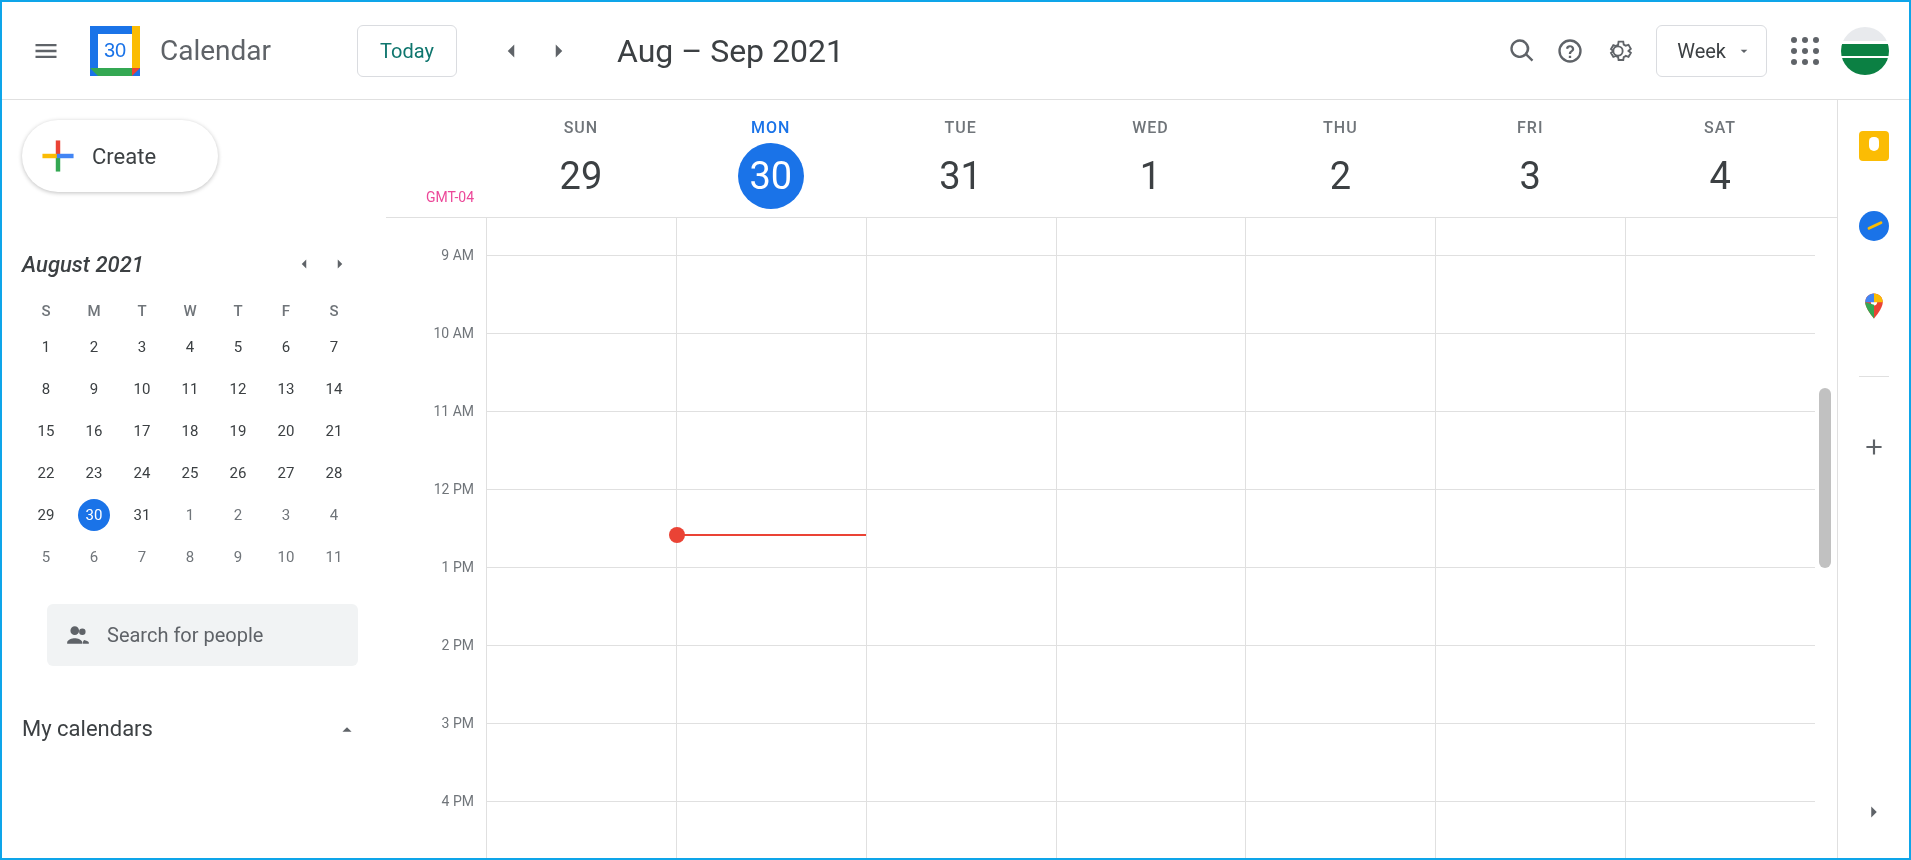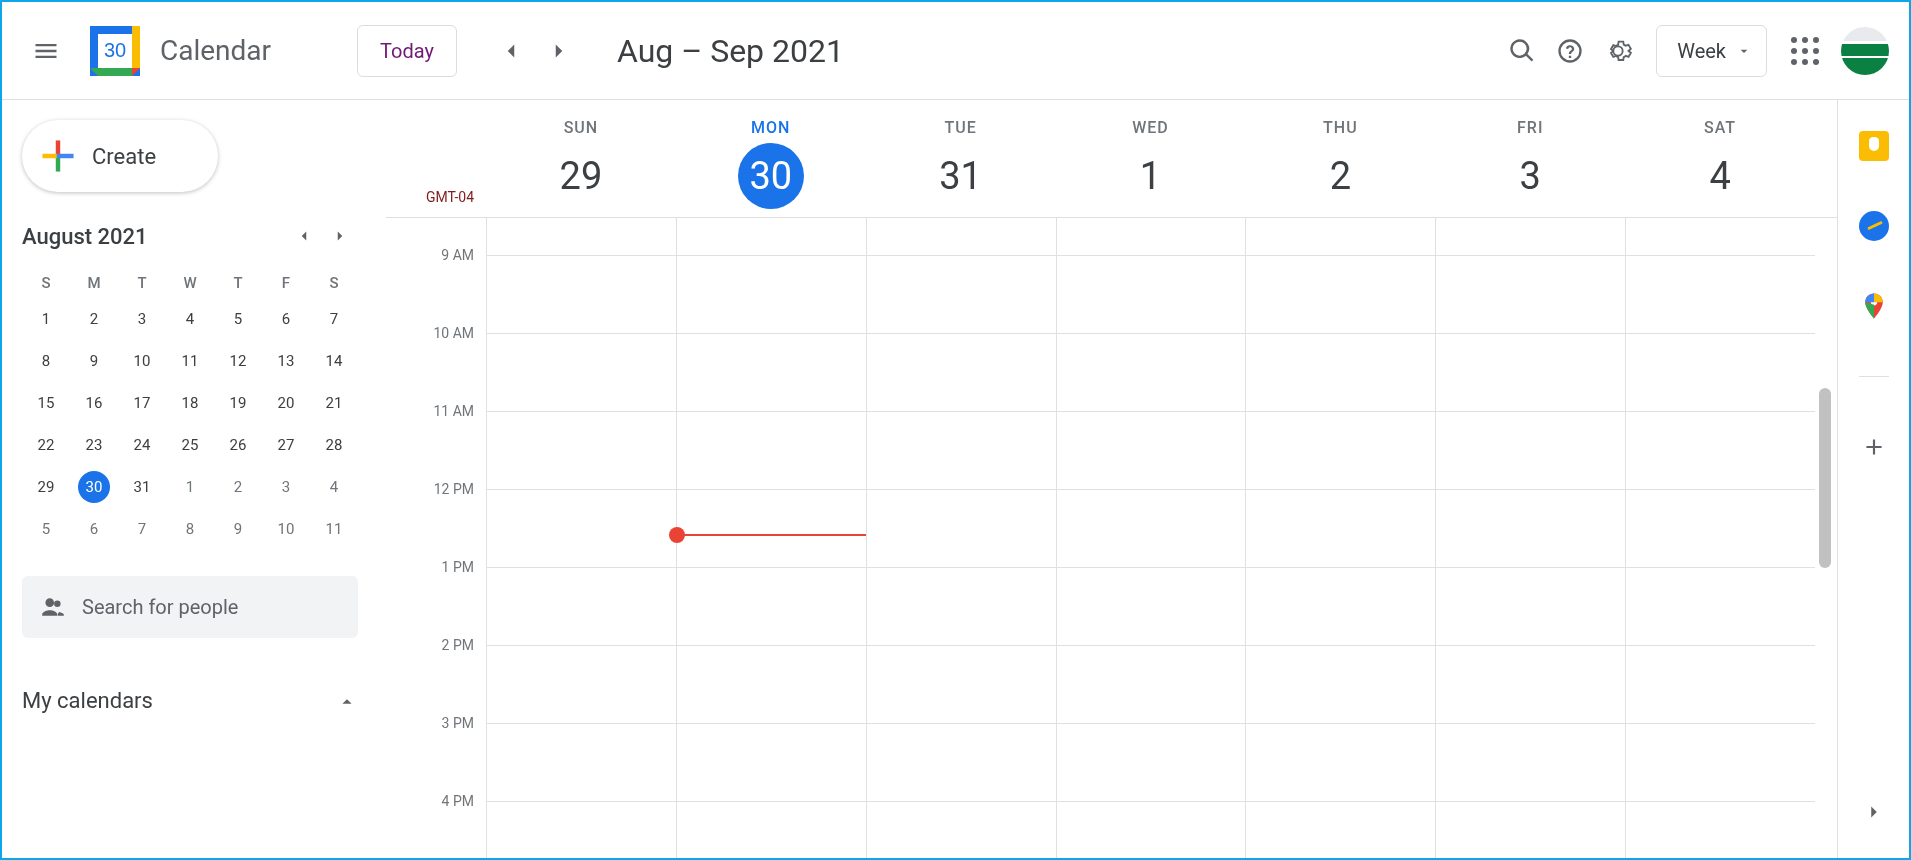--- a/index.html
+++ b/index.html
@@ -4,56 +4,56 @@
 <style>
   html,body{margin:0;padding:0;font-family:"Google Sans",Roboto,Arial,sans-serif;color:#3c4043;background:#fff;overflow:hidden;}
   *{box-sizing:border-box;}
   .app{width:1911px;height:860px;position:relative;display:flex;flex-direction:column;border:2px solid #0ea5e9;}
   
   .header{height:98px;display:flex;align-items:center;padding:0 20px;border-bottom:1px solid #e0e0e0;}
   .icon-btn{width:48px;height:48px;border-radius:50%;display:flex;align-items:center;justify-content:center;color:#5f6368;cursor:pointer;}
   .icon-btn svg{width:28px;height:28px;fill:#5f6368;}
   .logo-box{width:54px;height:54px;margin:0 18px 0 18px;position:relative;}
   .app-title{font-size:28px;color:#5f6368;font-weight:400;}
-  .today-btn{margin-left:86px;height:52px;padding:0 22px;border:1px solid #dadce0;border-radius:6px;font-size:20px;color:#701a75;background:#fff;display:flex;align-items:center;cursor:pointer;}
+  .today-btn{margin-left:86px;height:52px;padding:0 22px;border:1px solid #dadce0;border-radius:6px;font-size:20px;color:#0f766e;background:#fff;display:flex;align-items:center;cursor:pointer;}
   .nav-chev{width:48px;height:48px;display:flex;align-items:center;justify-content:center;color:#5f6368;cursor:pointer;}
   .nav-chev svg{width:26px;height:26px;fill:#5f6368;}
   .date-range{font-size:32px;color:#3c4043;margin-left:34px;font-weight:400;}
   .spacer{flex:1;}
   .view-select{height:52px;border:1px solid #dadce0;border-radius:6px;display:flex;align-items:center;padding:0 14px 0 20px;font-size:20px;color:#3c4043;margin:0 14px;cursor:pointer;}
   .view-select svg{width:16px;height:16px;fill:#5f6368;margin-left:10px;}
   .apps-grid{display:grid;grid-template-columns:repeat(3,6px);grid-template-rows:repeat(3,6px);gap:5px;margin:0 18px;}
   .apps-grid span{width:6px;height:6px;border-radius:50%;background:#5f6368;}
   .avatar{width:48px;height:48px;border-radius:50%;background:linear-gradient(#e8eaed 0 30%,#fff 30% 35%,#0b8043 35% 60%,#fff 60% 65%,#0b8043 65%);margin-left:12px;cursor:pointer;}
   
   .body{flex:1;display:flex;min-height:0;}
   .sidebar{width:384px;padding:20px 28px 0 20px;display:flex;flex-direction:column;}
   .create-btn{height:72px;border-radius:36px;box-shadow:0 1px 4px rgba(0,0,0,.25);display:flex;align-items:center;padding:0 30px 0 16px;width:196px;cursor:pointer;background:#fff;}
   .plus-icon{width:40px;height:40px;position:relative;margin-right:14px;}
   .create-label{font-size:22px;color:#3c4043;}
-  .mini-header{display:flex;align-items:center;margin-top:26px;}
+  .mini-header{display:flex;align-items:center;margin-top:54px;font-style:italic;}
   .mini-title{font-size:22px;color:#3c4043;font-weight:500;flex:1;}
   .mini-chev{width:36px;height:36px;display:flex;align-items:center;justify-content:center;cursor:pointer;}
   .mini-chev svg{width:18px;height:18px;fill:#5f6368;}
   .mini-dow{display:grid;grid-template-columns:repeat(7,1fr);margin-top:20px;}
   .mini-dow div{text-align:center;font-size:15px;color:#70757a;font-weight:500;}
   .mini-grid{display:grid;grid-template-columns:repeat(7,1fr);row-gap:8px;margin-top:10px;}
   .mini-cell{height:34px;display:flex;align-items:center;justify-content:center;font-size:15px;color:#3c4043;cursor:pointer;}
   .mini-cell.dim{color:#70757a;}
   .mini-cell.today span{background:#1a73e8;color:#fff;width:32px;height:32px;border-radius:50%;display:flex;align-items:center;justify-content:center;}
-  .search-people{margin-top:30px;height:62px;border-radius:6px;background:#f1f3f4;display:flex;align-items:center;padding:0 18px;color:#5f6368;cursor:text;}
+  .search-people{margin-top:30px;height:62px;border-radius:6px;background:#f1f3f4;display:flex;align-items:center;padding:0 18px;color:#5f6368;cursor:text;margin-left:25px;}
   .search-people svg{width:26px;height:26px;fill:#5f6368;margin-right:16px;}
   .search-people span{font-size:20px;}
   .section-row{margin-top:50px;display:flex;align-items:flex-end;cursor:pointer;}
   .section-row .label{font-size:22px;color:#3c4043;font-weight:400;flex:1;}
   .section-row svg{width:22px;height:22px;fill:#5f6368;}
   
   .main{flex:1;display:flex;flex-direction:column;min-width:0;}
   .day-header-row{display:flex;padding-top:18px;}
-  .tz-cell{width:100px;display:flex;align-items:flex-end;justify-content:flex-end;padding:0 12px 4px 0;font-size:14px;color:#7f1d1d;}
+  .tz-cell{width:100px;display:flex;align-items:flex-end;justify-content:flex-end;padding:0 12px 4px 0;font-size:14px;color:#ec4899;}
   .day-headers{flex:1;display:grid;grid-template-columns:repeat(7,1fr);}
   .day-col{display:flex;flex-direction:column;align-items:center;}
   .day-col .dow{font-size:16px;font-weight:500;color:#70757a;letter-spacing:1px;}
   .day-col .dnum{font-size:38px;color:#3c4043;margin-top:6px;width:66px;height:66px;border-radius:50%;display:flex;align-items:center;justify-content:center;}
   .day-col.today .dow{color:#1a73e8;}
   .day-col.today .dnum{background:#1a73e8;color:#fff;}
   .grid-scroll{flex:1;overflow:hidden;position:relative;border-top:1px solid #e0e0e0;margin-top:8px;}
   .grid-inner{display:flex;height:100%;}
   .time-col{width:100px;}
   .time-col .hour{height:78px;position:relative;}

